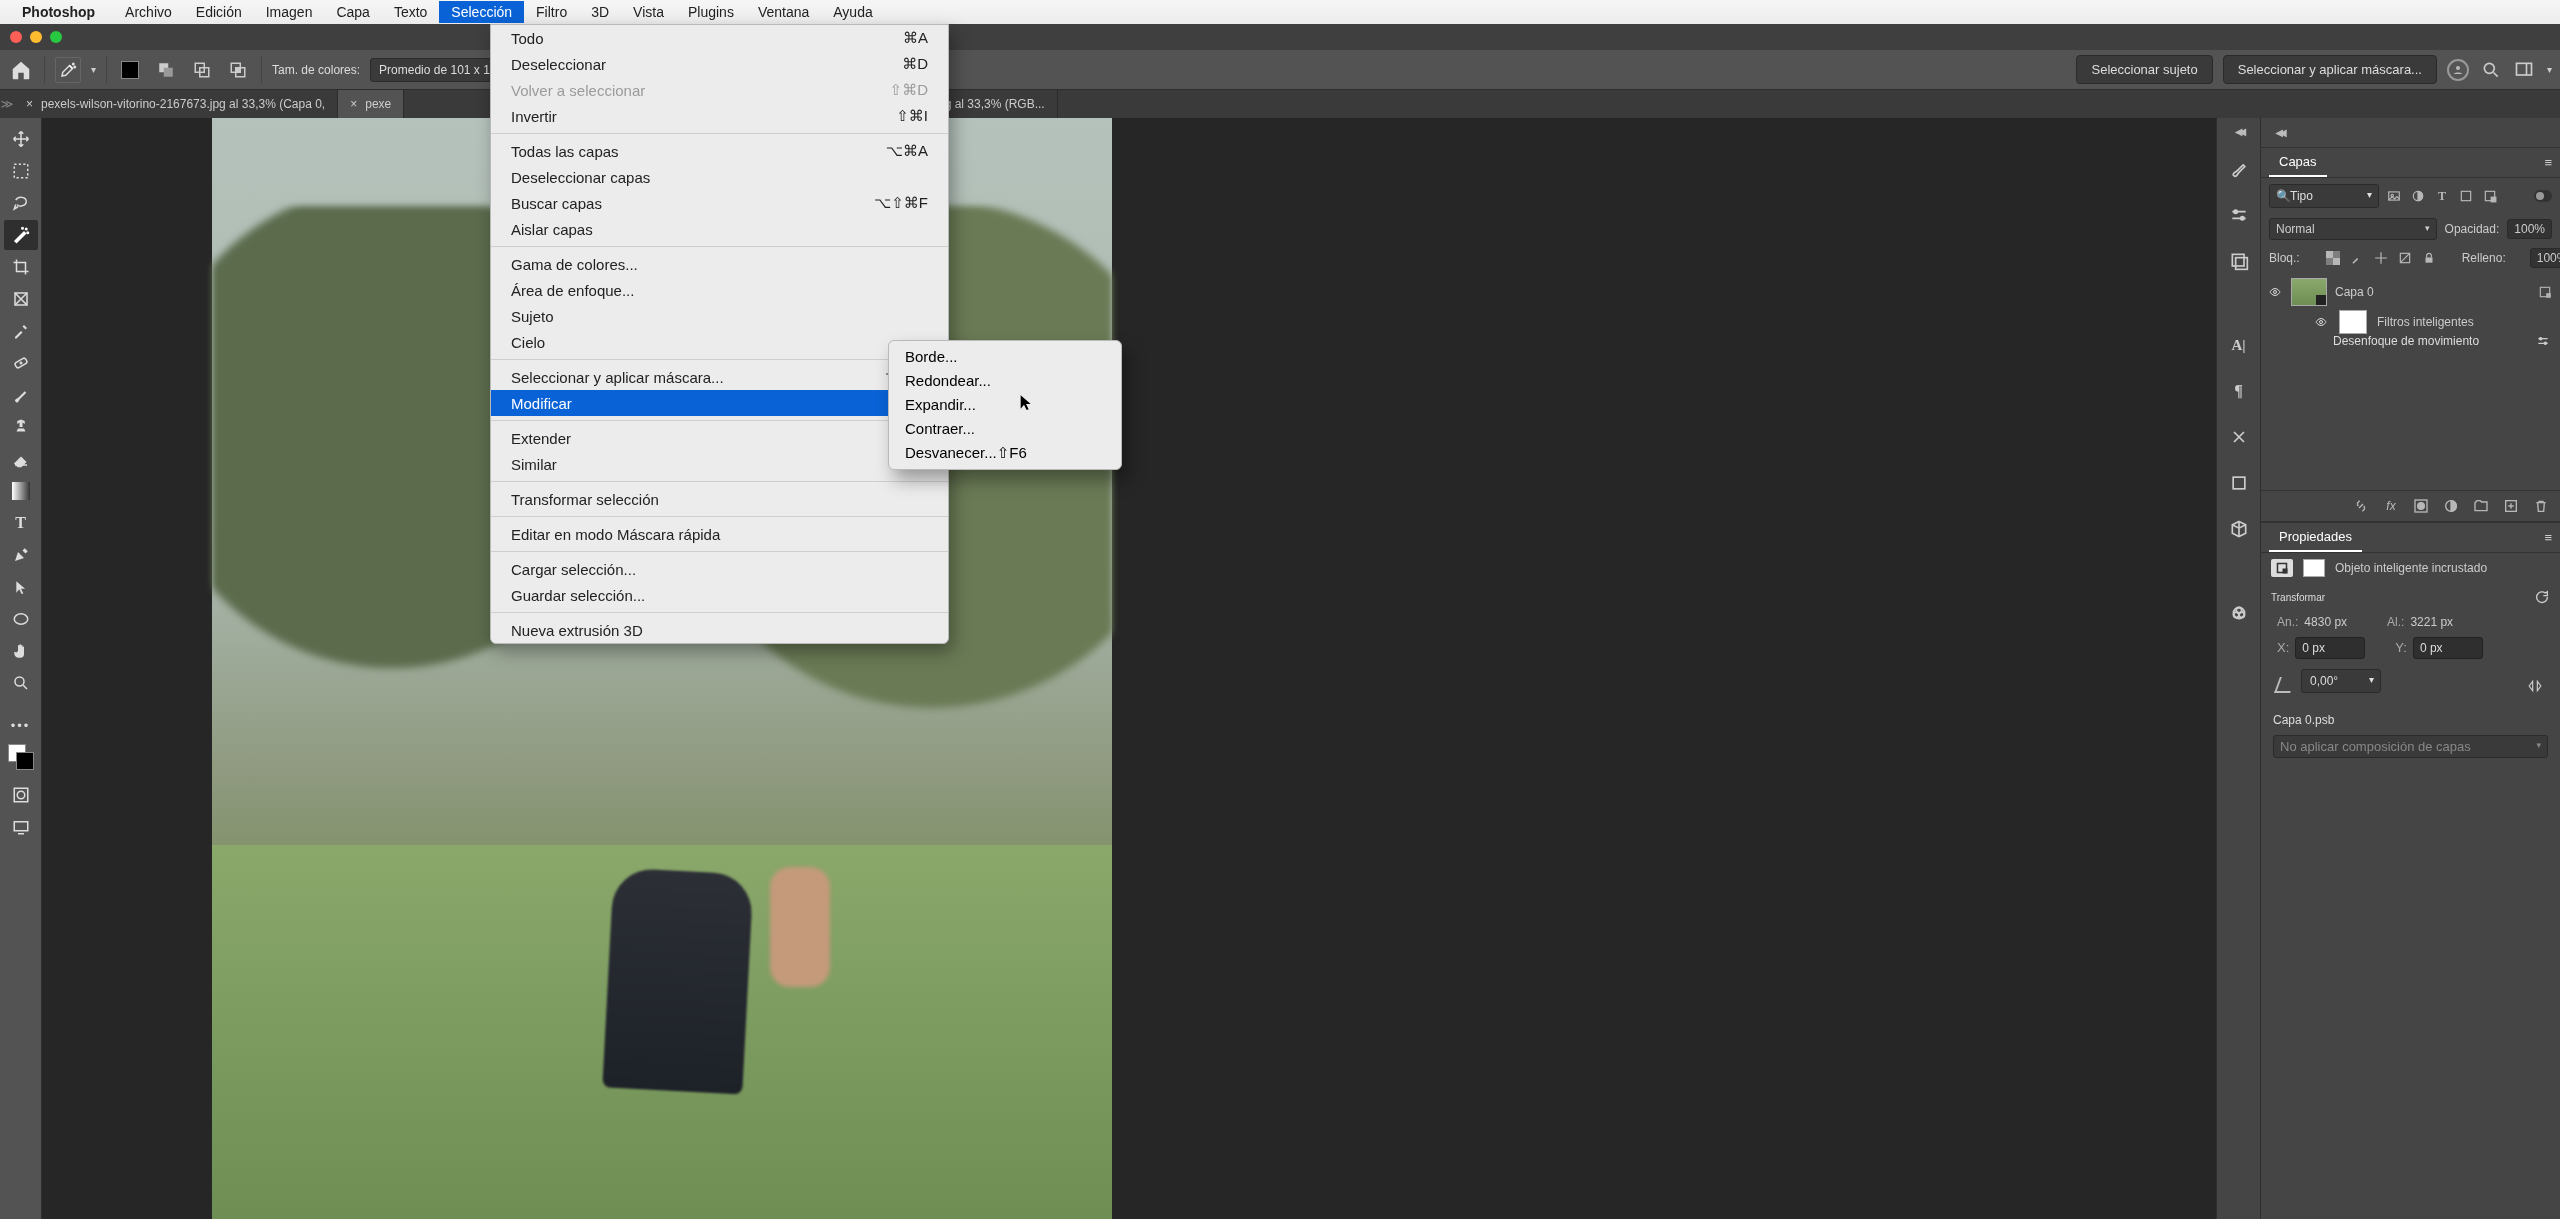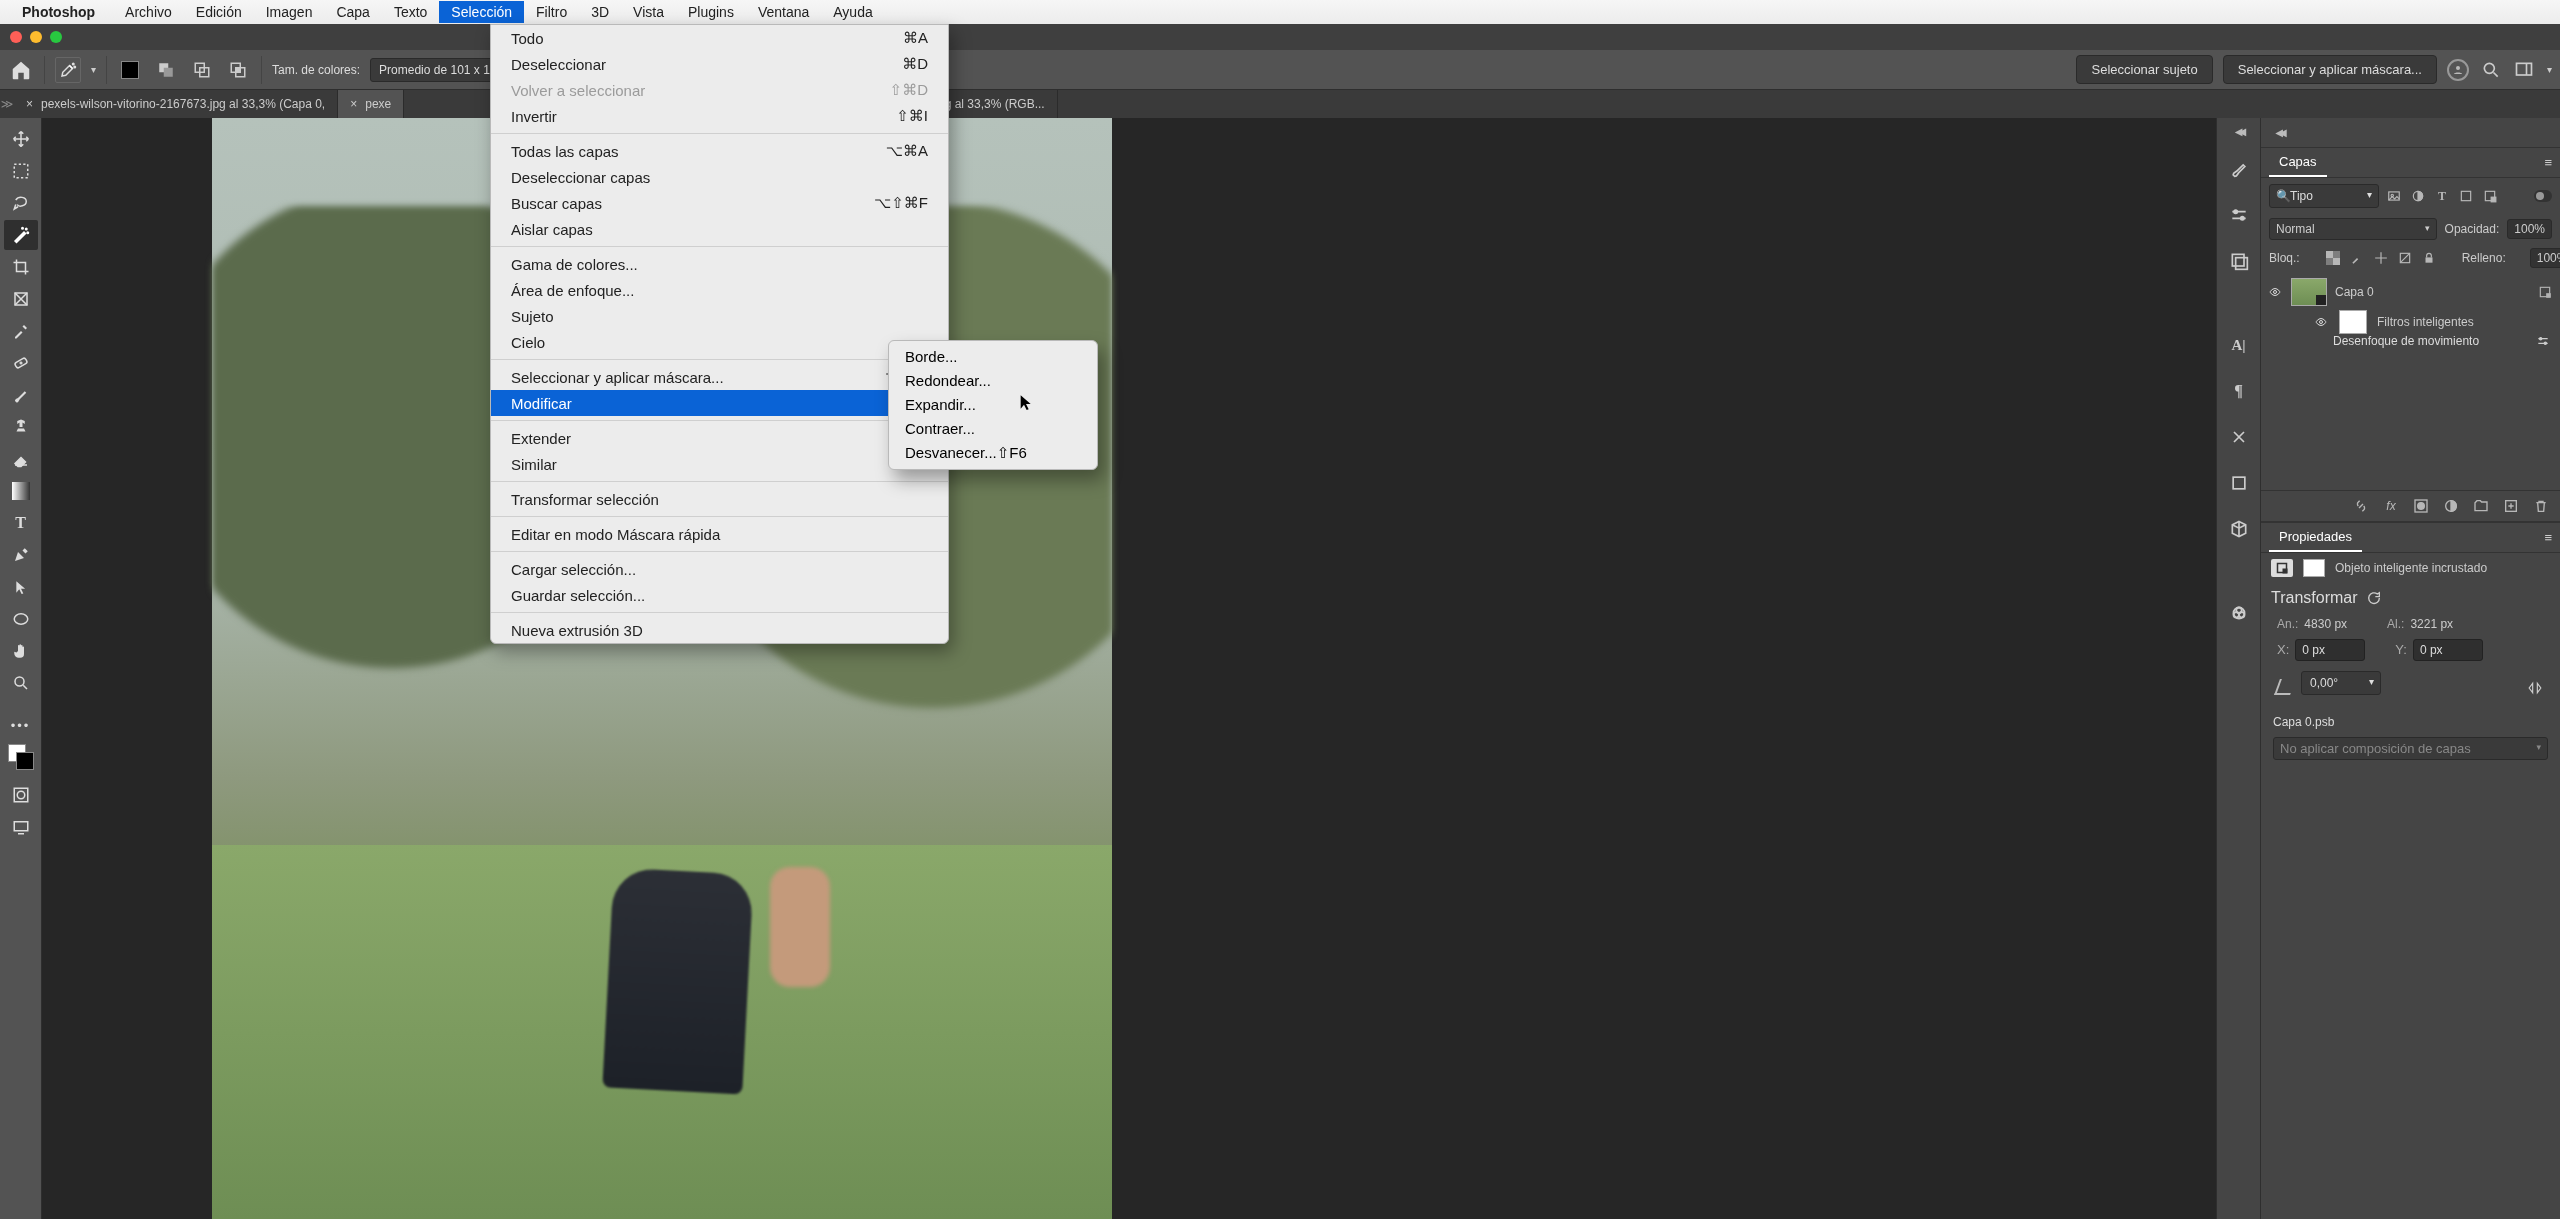--- a/index.html
+++ b/index.html
@@ -50,21 +50,21 @@
   .arm{position:absolute; left:62%; top:68%; width:60px;height:120px; background:#c49a7b; border-radius:20px; filter:blur(2px);}
 
   
   .menu{position:absolute; background:#ececec; border:1px solid #b9b9b9; box-shadow: 4px 8px 18px rgba(0,0,0,.35); border-radius:0 0 6px 6px; font-size:15px; color:#222;}
   .menu.main{left:490px; top:24px; width:459px;}
   .menu .row{display:flex; justify-content:space-between; align-items:center; padding: 4px 20px; height:26px;}
   .menu .row.disabled{color:#9b9b9b;}
   .menu .row.hover{background:#0a63d6; color:#fff;}
   .menu .row .arrow{font-size:13px;}
   .menu hr{border:none;border-top:1px solid #cfcfcf; margin:4px 0;}
-  .submenu{position:absolute; left:888px; top:340px; width:210px; background:#ececec; border:1px solid #b9b9b9; box-shadow: 6px 10px 18px rgba(0,0,0,.35); border-radius:6px; padding:4px 0; font-size:15px;}
+  .submenu{position:absolute; left:888px; top:340px; width:234px; background:#ececec; border:1px solid #b9b9b9; box-shadow: 6px 10px 18px rgba(0,0,0,.35); border-radius:6px; padding:4px 0; font-size:15px;}
   .submenu .row{padding:3px 16px; height:24px;}
   .cursor{position:absolute; left:1018px; top:392px; font-size:16px; color:#000;}
 
   
   .right-iconcol{width:44px; background:#454545; border-left:1px solid #2e2e2e; display:flex; flex-direction:column; align-items:center; padding-top:8px; gap:18px;}
   .ric{width:28px;height:28px;display:flex;align-items:center;justify-content:center;}
 
   
   .right-panels{width:300px; background:#454545; border-left:1px solid #2e2e2e; color:#ccc; display:flex; flex-direction:column;}
   .panel-tabs{height:30px; display:flex; align-items:center; border-bottom:1px solid #333; padding:0 8px; font-size:13px;}
@@ -96,21 +96,21 @@
   .layer-subline{padding-left:72px;font-size:12px;color:#ddd;}
   .smartfilter{display:flex; align-items:center; gap:10px; padding-left:52px;}
   .link-icon{margin-left:auto;opacity:.8;width:16px;text-align:center;}
 
   .layer-bottom{display:flex;align-items:center;gap:12px;justify-content:flex-end;padding:6px 10px; border-top:1px solid #333; border-bottom:1px solid #333;}
 
   .prop-panel{border-top:1px solid #333;}
   .prop-row{display:flex;align-items:center;gap:10px;padding:6px 10px;font-size:12px;}
   .prop-icon{width:22px;height:18px;display:grid;place-items:center;background:#ddd;color:#333;border-radius:2px;}
   .prop-white{width:22px;height:18px;background:#fff;border:1px solid #aaa;}
-  .subhdr{padding:6px 10px;font-size:16px;color:#ddd;display:flex;justify-content:flex-start;align-items:center;gap:8px;}
+  .subhdr{padding:6px 10px;font-size:10px;color:#ddd;display:flex;justify-content:space-between;align-items:center;gap:8px;}
   .dimrow{display:flex;gap:40px;padding:4px 16px;font-size:12px;}
   .dimrow span.lab{color:#aaa;margin-right:6px;}
   .inputpair{display:flex;gap:30px;padding:4px 16px;}
   .inp{background:#2f2f2f;border:1px solid #222;color:#ddd;padding:3px 6px;border-radius:3px;width:70px;font-size:12px;}
   .anglerow{display:flex;align-items:flex-end;gap:8px;padding:6px 16px;}
   .angleicon{width:16px;height:16px;border-bottom:2px solid #bbb; border-left:2px solid #bbb; transform: skewX(-20deg);}
 
   .collapse-arrows{width:20px;text-align:center;color:#bbb;font-size:10px;letter-spacing:-4px;}
 
   

